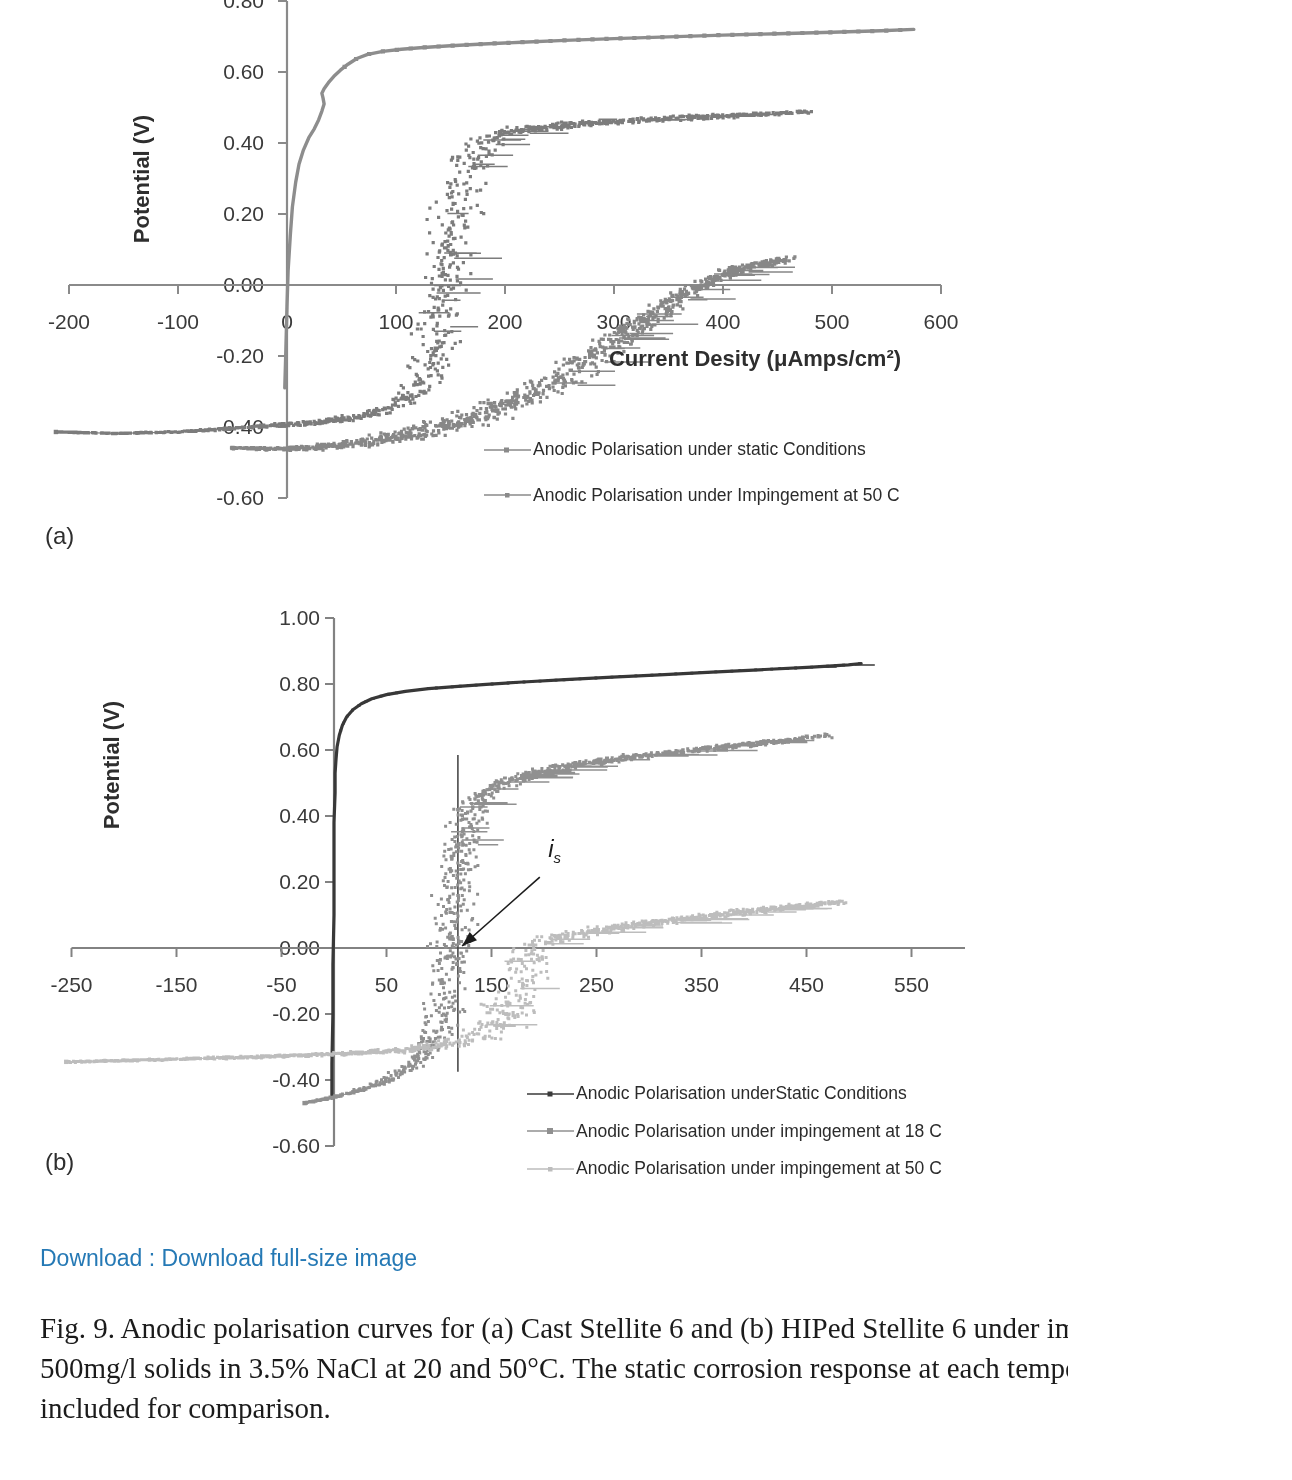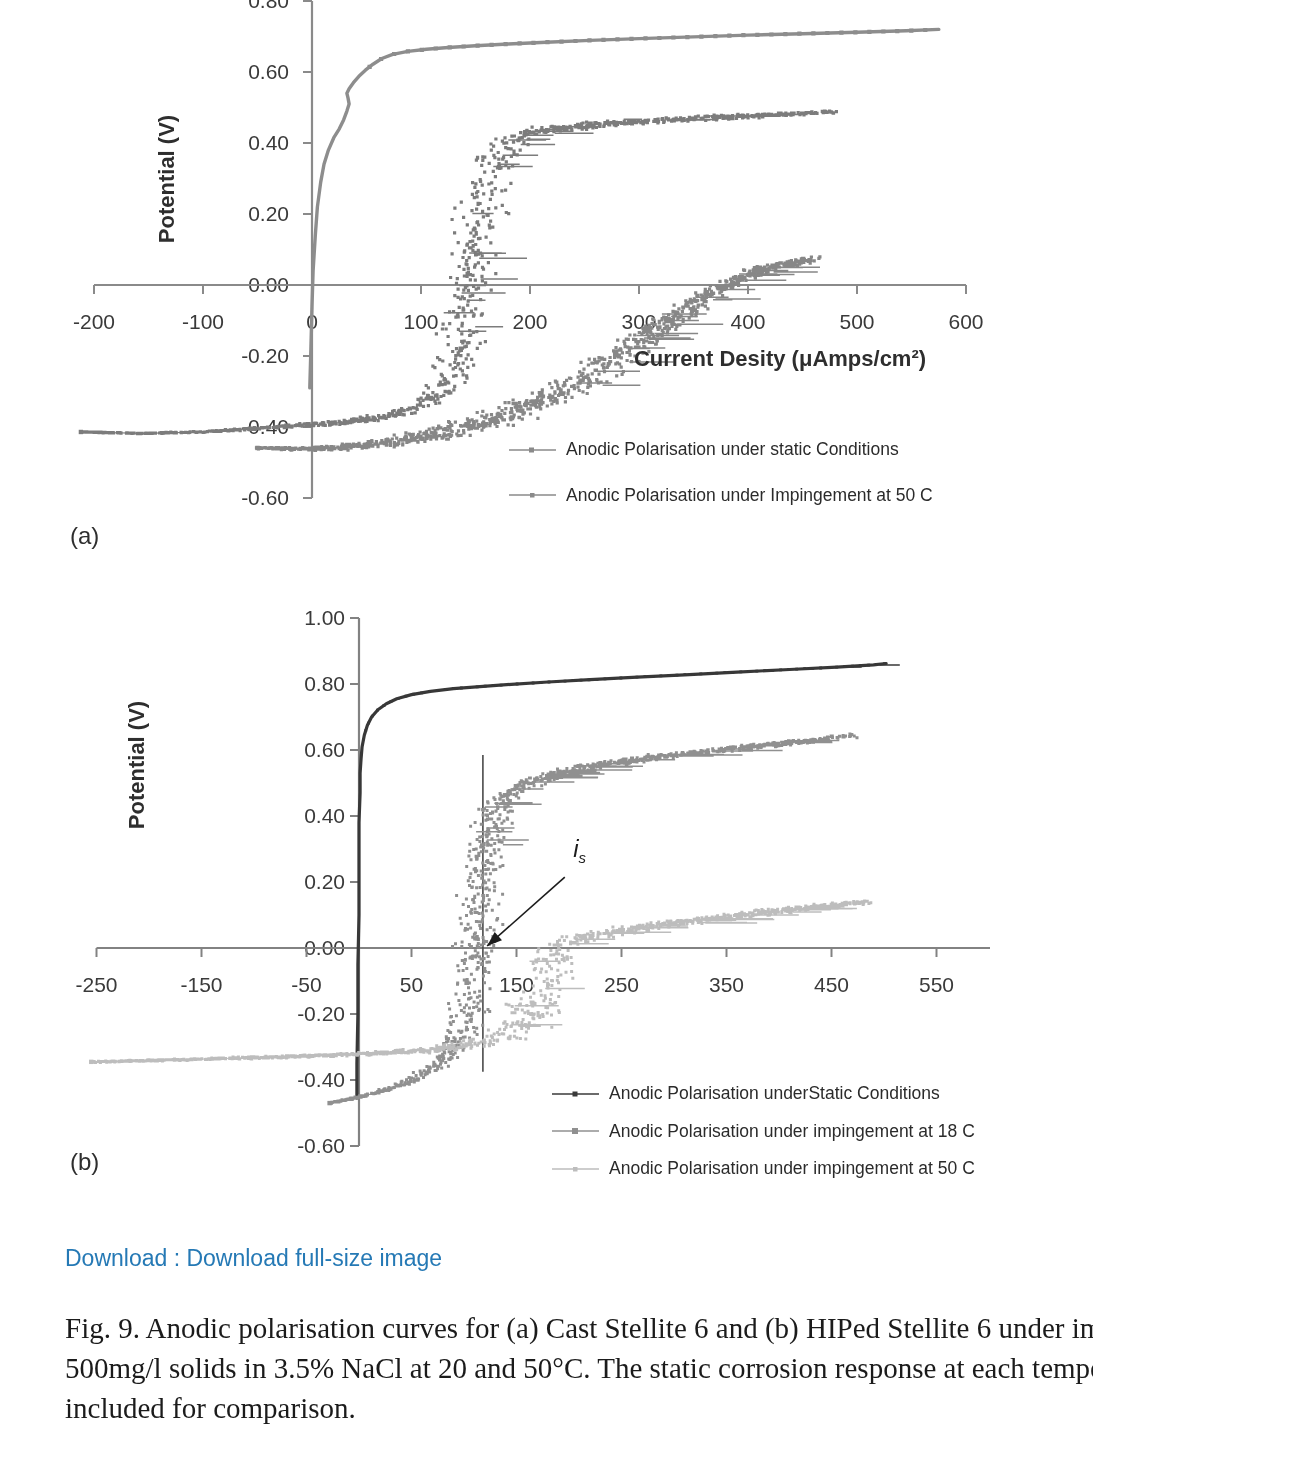--- a/index.html
+++ b/index.html
@@ -1,25 +1,25 @@
 <!DOCTYPE html>
 <html><head>
 <meta charset="utf-8">
 <style>
   html,body{margin:0;padding:0;background:#fff;}
   #page{position:relative;width:1068px;height:1480px;background:#fff;overflow:hidden;
-        font-family:"Liberation Sans",sans-serif;margin-left:25px;}
+        font-family:"Liberation Sans",sans-serif;}
   svg{position:absolute;display:block;}
   svg text{font-family:"Liberation Sans",sans-serif;}
   .axis-title{position:absolute;font-weight:bold;font-size:22px;color:#2e2e2e;white-space:nowrap;}
   .axis-title.centered{transform:translate(-50%,-50%);}
   .axis-title.vertical{transform:translate(-50%,-50%) rotate(-90deg);}
   .panel-label{position:absolute;font-size:24px;color:#2e2e2e;}
   .legend{position:absolute;display:flex;flex-direction:column;}
-  .legend-row{display:flex;align-items:center;gap:10px;}
+  .legend-row{display:flex;align-items:center;gap:2px;}
   .legend-row svg{position:static;flex:0 0 auto;}
   .legend-label{font-size:17.5px;color:#2b2b2b;white-space:nowrap;}
   #legend-a .legend-row{height:45.5px;}
   #legend-b .legend-row{height:37.5px;}
   #download-bar{position:absolute;left:40px;top:1245px;font-size:23px;font-weight:400;cursor:pointer;}
   #figure-caption{position:absolute;left:40px;top:1308px;width:1235px;margin:0;
         font-family:"Liberation Serif",serif;font-size:29px;line-height:40px;color:#1b1b1b;}
 </style>
 </head>
 <body>

